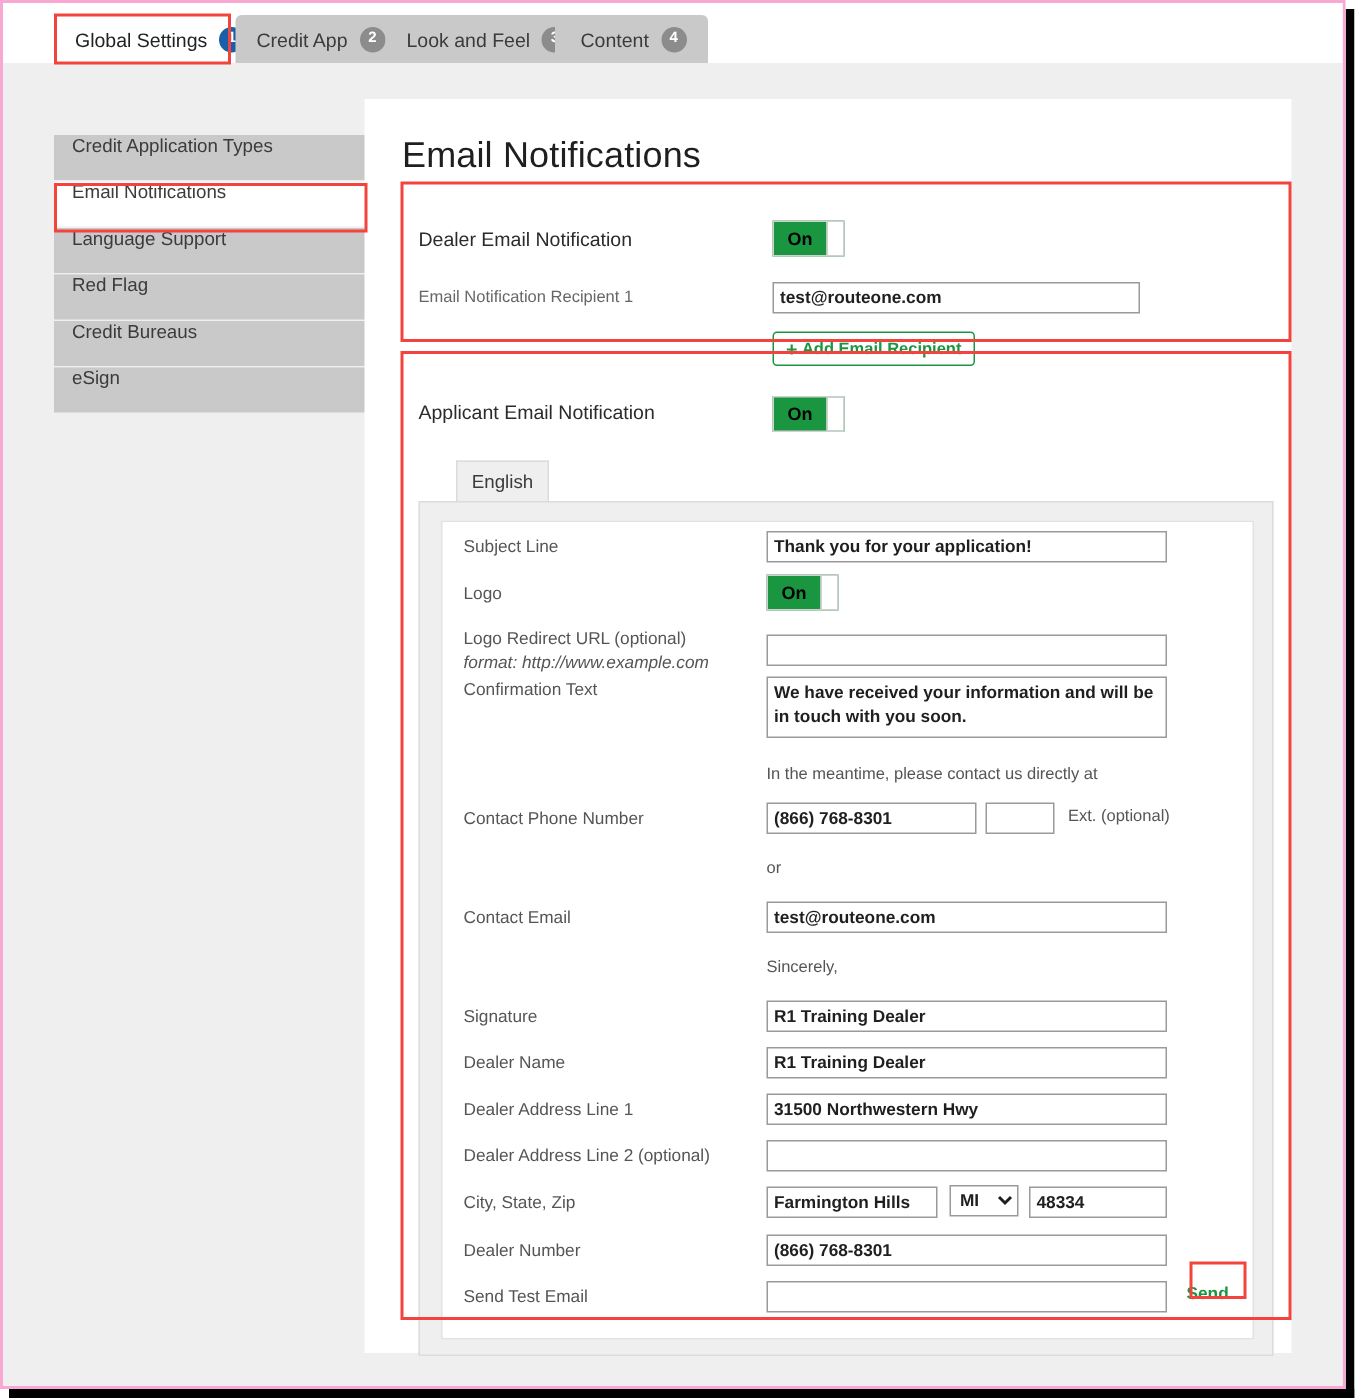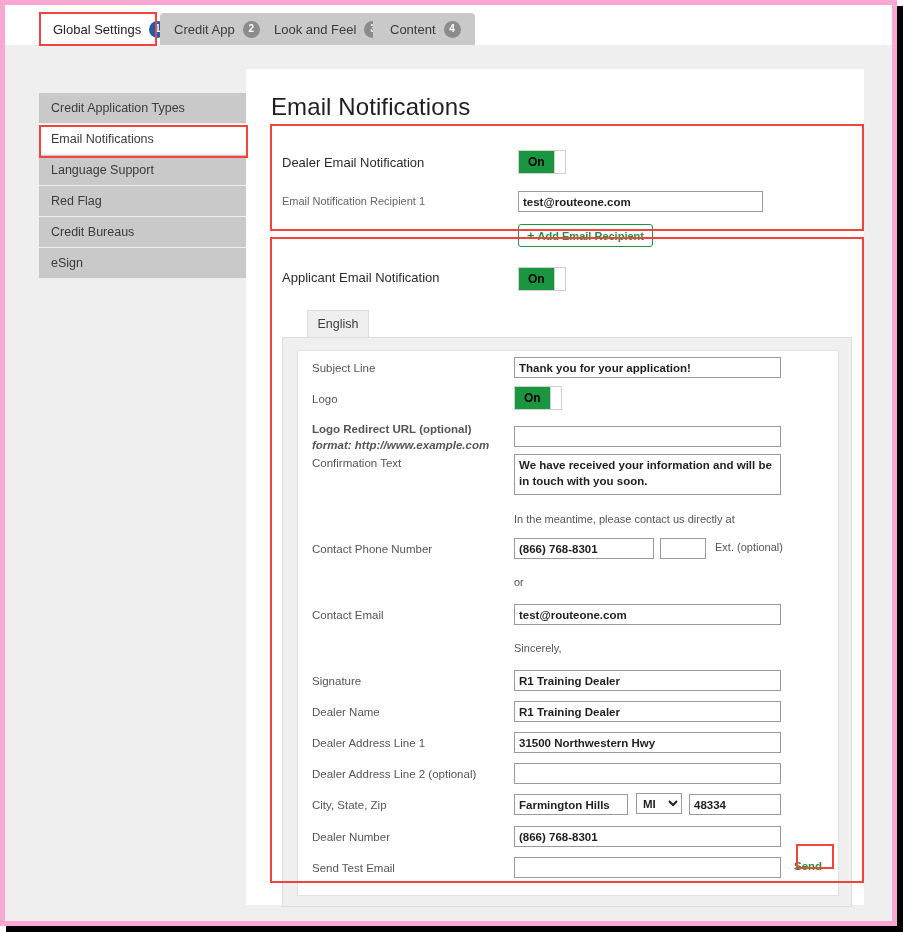--- a/index.html
+++ b/index.html
@@ -22,21 +22,21 @@
     background: #000000;
   }
   #frame-shadow-bottom {
     position: absolute; left: 6px; bottom: 0; height: 6px; width: 897px;
     background: #000000;
   }
   #app-window {
     position: absolute; top: 0; left: 0;
     width: 897px; height: 926px;
     background: #ffffff;
-    border: 5px solid #f9a8d4;
+    border: 2px solid #f9a8d4;
     overflow: hidden;
   }
 
   
   #tabstrip {
     position: absolute; top: 0; left: 0; width: 897px; height: 40px;
     background: #ffffff;
   }
   .tab {
     position: absolute; top: 8px; height: 32px;
@@ -88,21 +88,21 @@
   }
 
   
   #sidebar {
     position: absolute; top: 48px; left: 34px; width: 209px;
   }
   .side-item {
     height: 31px;
     background: #c9c9c9;
     border-bottom: 1px solid #efefef;
-    display: flex; align-items: center;
+    display: flex; align-items: flex-start;
     padding-left: 12px;
     font-size: 12.5px;
     color: #3b3b3b;
     cursor: pointer;
   }
   .side-item.active { background: #ffffff; }
 
   
   #content-panel {
     position: absolute; top: 24px; left: 241px;
@@ -333,21 +333,21 @@
 
             <div class="frow" style="height:34px;">
               <div class="flabel" style="top:9px;">Logo</div>
               <div class="toggle" style="position:absolute;left:216px;top:3px;">
                 <span class="lbl">On</span>
                 <span class="knob"></span>
               </div>
             </div>
 
             <div class="frow" style="height:34px;">
-              <div class="flabel" style="top:5px;font-weight:bold;">
+              <div class="flabel" style="top:5px;">
                 <span>Logo Redirect URL (optional)</span><br>
                 <span class="ital">format: http://www.example.com</span>
               </div>
               <input class="txt" type="text" style="position: absolute; left: 216px; top: 9px; width: 267px;" value="">
             </div>
 
             <div class="frow" style="height:48px;">
               <div class="flabel" style="top:5px;">Confirmation Text</div>
               <textarea class="txt" rows="3" style="position: absolute; left: 216px; top: 3px; width: 267px; height: 41px;">We have received your information and will be in touch with you soon.</textarea>
             </div>

